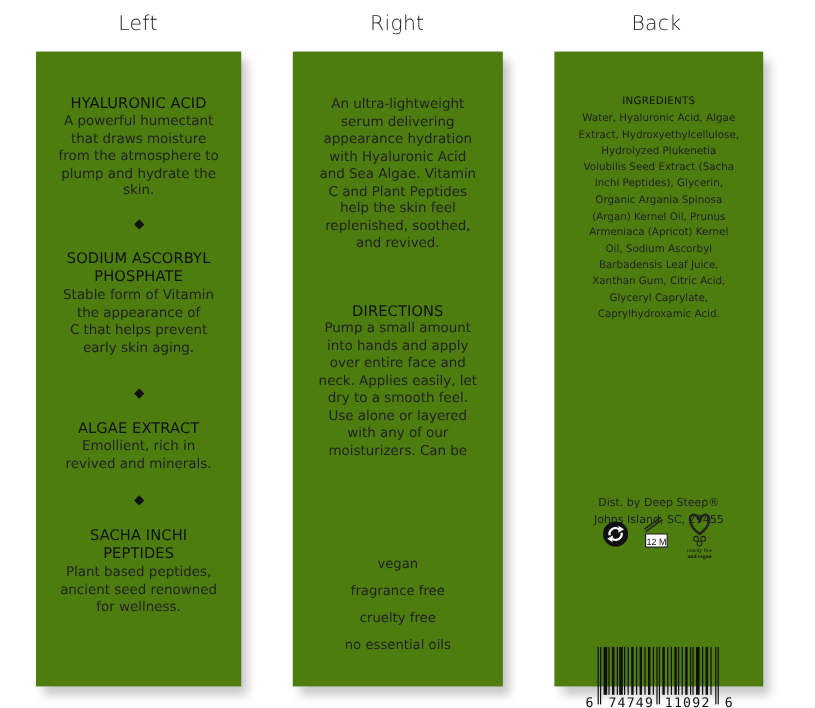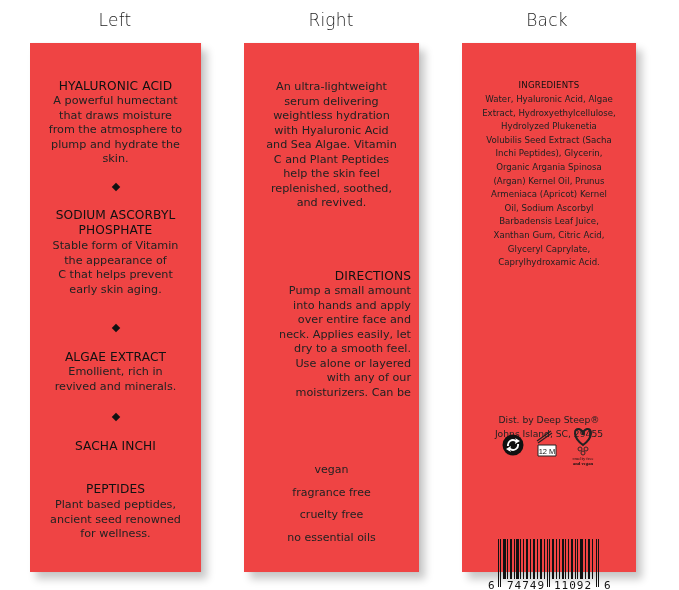--- a/index.html
+++ b/index.html
@@ -1,20 +1,20 @@
 <!DOCTYPE html>
 <html><head>
   <meta charset="utf-8">
   <style>
     html, body { margin:0; padding:0; background:#ffffff; }
     body { width:679px; height:590px; position:relative; overflow:hidden;
       font-family:"DejaVu Sans", "Liberation Sans", sans-serif; color:#1a1a1a; }
     .col-title { position:absolute; top:10px; font-size:17px; font-weight:300; color:#222;
       text-align:center; width:180px; letter-spacing:0.2px; }
-    .panel { position:absolute; top:43px; height:529px; background:#ef4444;
+    .panel { position:absolute; top:43px; height:529px; background:#4d7c0f;
       box-shadow: 6px 7px 8px rgba(0,0,0,0.22), 1px 0 2px rgba(0,0,0,0.05); }
     .panel-inner { position:absolute; left:0; right:0; top:0; bottom:0; text-align:center; }
     .heading { font-size:12.2px; text-transform:none; letter-spacing:0.1px; line-height:15px; color:#111; }
     .body { font-size:11.2px; line-height:14.5px; color:#222; }
     .diamond { display:block; width:6px; height:6px; background:#111; transform:rotate(45deg); margin:0 auto; }
     .section { position:absolute; left:8px; right:8px; }
     .claims div { font-size:11px; line-height:22.5px; color:#222; }
     .ingr-title { font-size:8.6px; letter-spacing:0.2px; color:#111; }
     .ingr-body { font-size:8.6px; line-height:13.6px; color:#222; }
     .dist { font-size:9.2px; line-height:13.5px; color:#222; }
@@ -56,42 +56,42 @@
     <div class="section" style="top:307px;">
       <div class="heading">ALGAE EXTRACT</div>
       <div class="body">Emollient, rich in</div>
       <div class="body">revived and minerals.</div>
     </div>
     <div class="section" style="top:371px;">
       <span class="diamond"></span>
     </div>
     <div class="section" style="top:396px;">
       <div class="heading">SACHA INCHI</div>
-      <div class="heading" style="margin-bottom:1px;margin-top:28px;">PEPTIDES</div>
+      <div class="heading" style="margin-bottom:1px;">PEPTIDES</div>
       <div class="body">Plant based peptides,</div>
       <div class="body">ancient seed renowned</div>
       <div class="body">for wellness.</div>
     </div>
   </div>
 </div>
 
 <div class="panel" style="left:244px; width:175px;">
   <div class="panel-inner">
     <div class="section" style="top:37px;">
       <div class="body">An ultra-lightweight</div>
       <div class="body">serum delivering</div>
-      <div class="body">weightless hydration</div>
+      <div class="body">appearance hydration</div>
       <div class="body">with Hyaluronic Acid</div>
       <div class="body">and Sea Algae. Vitamin</div>
       <div class="body">C and Plant Peptides</div>
       <div class="body">help the skin feel</div>
       <div class="body">replenished, soothed,</div>
       <div class="body">and revived.</div>
     </div>
-    <div class="section" style="top:226px;text-align:right;">
+    <div class="section" style="top:209px;">
       <div class="heading">DIRECTIONS</div>
       <div class="body">Pump a small amount</div>
       <div class="body">into hands and apply</div>
       <div class="body">over entire face and</div>
       <div class="body">neck. Applies easily, let</div>
       <div class="body">dry to a smooth feel.</div>
       <div class="body">Use alone or layered</div>
       <div class="body">with any of our</div>
       <div class="body">moisturizers. Can be</div>
     </div>

